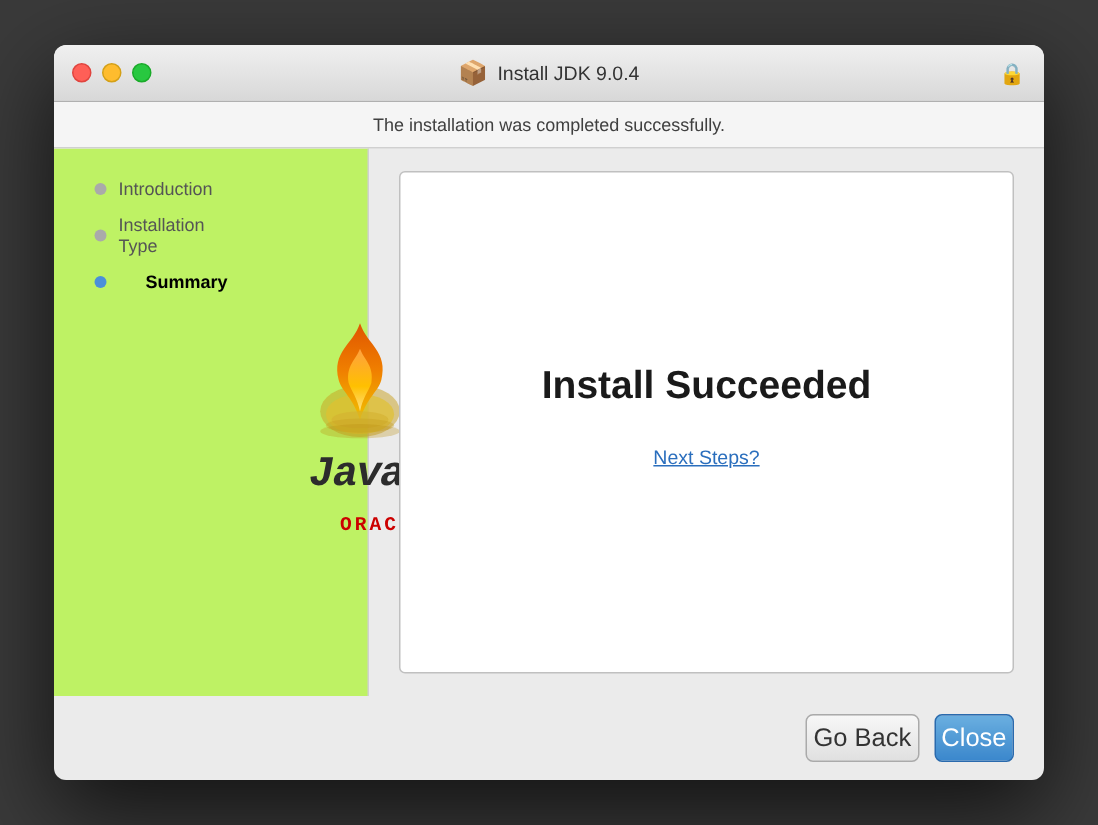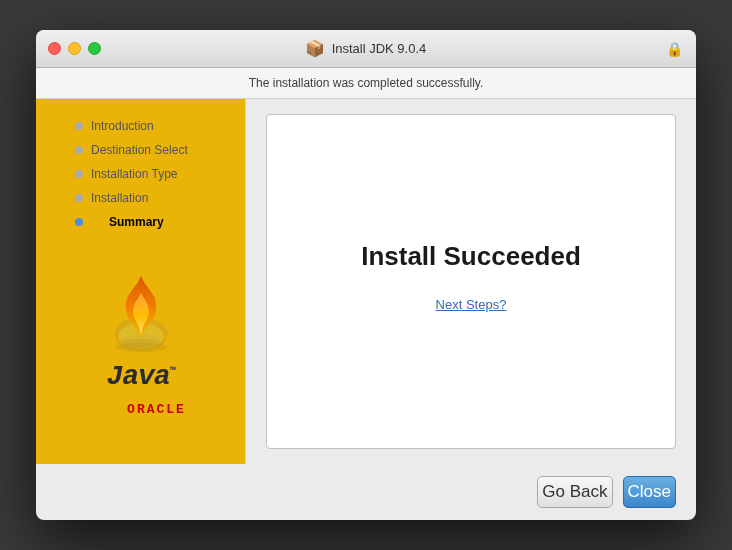--- a/index.html
+++ b/index.html
@@ -92,25 +92,25 @@
     
     .main-content {
       display: flex;
       flex: 1;
       overflow: hidden;
     }
 
     
     .sidebar {
       width: 210px;
-      background: #eab308;
+      background: #bef264;
       border-right: 1px solid #d0d0d0;
-      padding: 15px 16px;
-      display: flex;
-      flex-direction: column;
+      padding: 15px 4px;
+      display: flex;
+      flex-direction: row;
     }
 
     .sidebar-nav {
       padding: 0 15px;
     }
 
     .sidebar-item {
       display: flex;
       align-items: center;
       gap: 8px;
@@ -281,34 +281,26 @@
   <div class="main-content">
 
     <div class="sidebar">
       <div class="sidebar-nav">
 
         <div class="sidebar-item">
           <div class="sidebar-dot dot-gray"></div>
           <span>Introduction</span>
         </div>
 
-        <div class="sidebar-item">
-          <div class="sidebar-dot dot-gray"></div>
-          <span>Destination Select</span>
-        </div>
 
         <div class="sidebar-item">
           <div class="sidebar-dot dot-gray"></div>
           <span>Installation Type</span>
         </div>
 
-        <div class="sidebar-item">
-          <div class="sidebar-dot dot-gray"></div>
-          <span>Installation</span>
-        </div>
 
         <div class="sidebar-item active">
           <div class="sidebar-dot dot-blue"></div>
           <span>Summary</span>
         </div>
 
       </div>
 
       <div class="sidebar-logo">
         <div class="java-logo-container">

